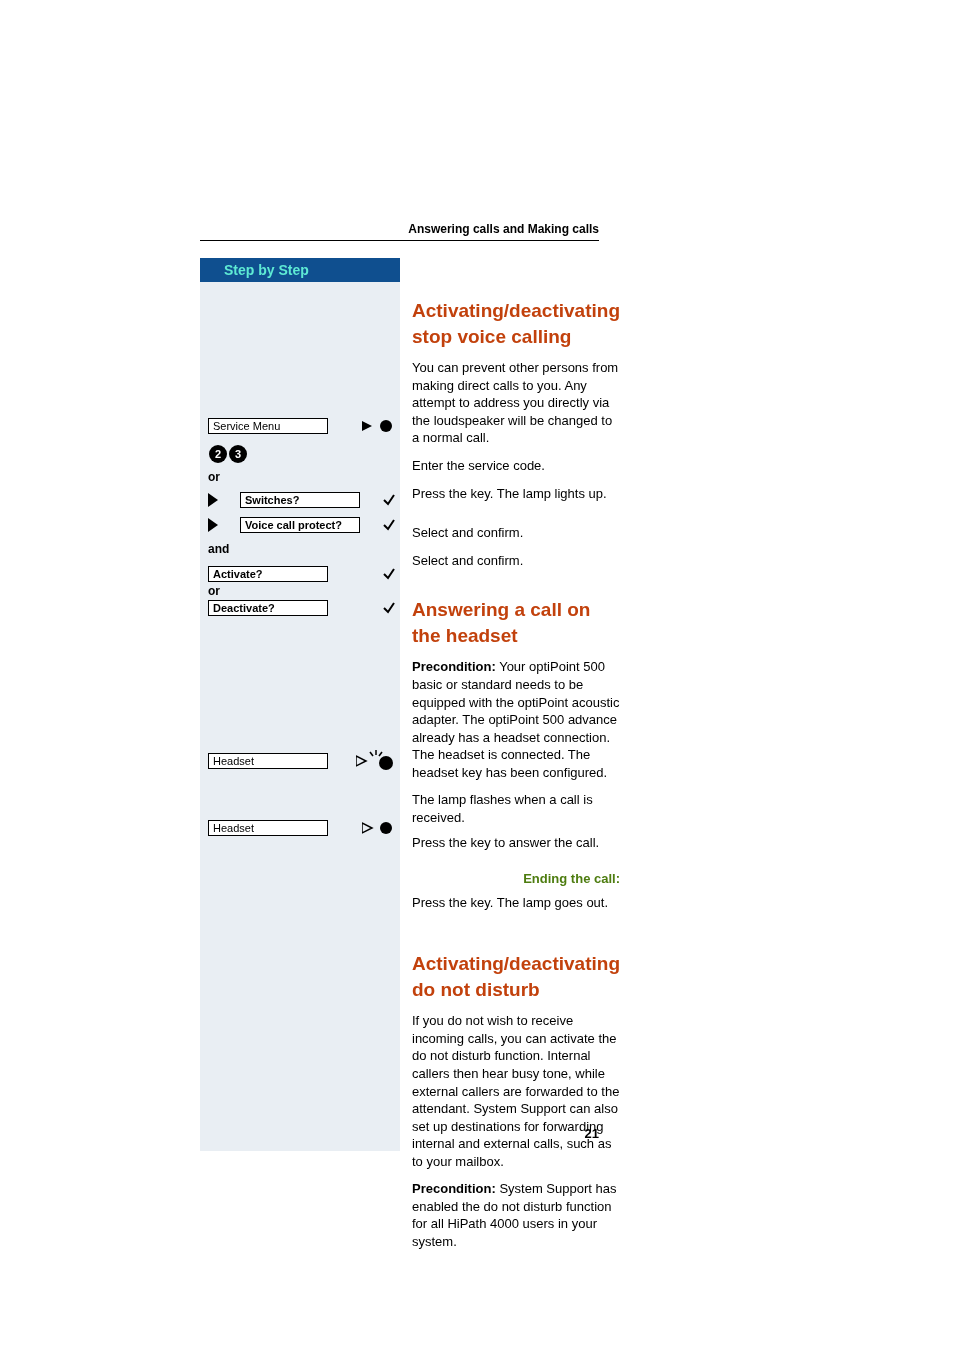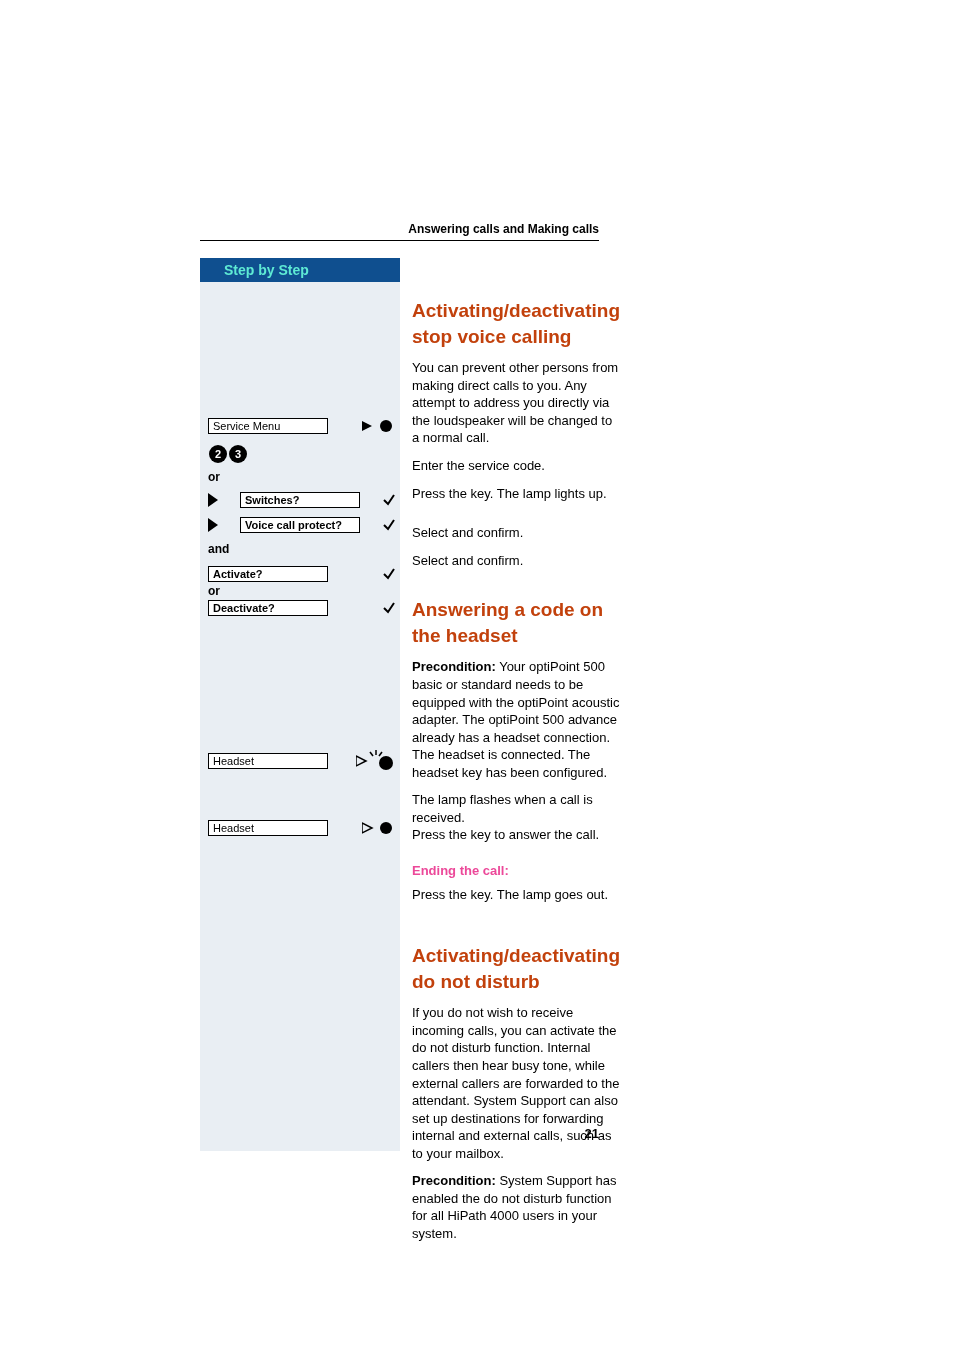--- a/index.html
+++ b/index.html
@@ -60,24 +60,25 @@
     line-height: 1.35;
   }
   h2.section {
     color: #c2410c;
     font-size: 19px;
     font-weight: bold;
     margin: 40px 0 10px 0;
   }
   h2.section.first { margin-top: 40px; }
   h3.subsection {
-    color: #ec4899;
+    color: #4d7c0f;
     font-size: 13px;
     font-weight: bold;
     margin: 18px 0 6px 0;
+    text-align: right;
   }
   p { margin: 0 0 10px 0; }
   .precond { font-weight: bold; }
 
   
   .side-row {
     position: absolute;
     right: 4px;
     left: 8px;
     display: flex;
@@ -206,25 +207,25 @@
 
     <div class="main">
 
       <h2 class="section first">Activating/deactivating stop voice calling</h2>
       <p>You can prevent other persons from making direct calls to you. Any attempt to address you directly via the loudspeaker will be changed to a normal call.</p>
       <p>Enter the service code.</p>
       <p>Press the key. The lamp lights up.</p>
       <p style="margin-top:22px">Select and confirm.</p>
       <p>Select and confirm.</p>
 
-      <h2 class="section" style="margin-top:28px">Answering a code on the headset</h2>
+      <h2 class="section" style="margin-top:28px">Answering a call on the headset</h2>
       <p>
         <span class="precond">Precondition:</span><span> Your optiPoint 500 basic or standard needs to be equipped with the optiPoint acoustic adapter. The optiPoint 500 advance already has a headset connection. The headset is connected. The headset key has been configured.</span>
       </p>
-      <p style="margin-bottom:0">The lamp flashes when a call is received.</p>
+      <p style="margin-bottom:8px">The lamp flashes when a call is received.</p>
       <p>Press the key to answer the call.</p>
       <h3 class="subsection">Ending the call:</h3>
       <p>Press the key. The lamp goes out.</p>
 
       <h2 class="section">Activating/deactivating do not disturb</h2>
       <p>If you do not wish to receive incoming calls, you can activate the do not disturb function. Internal callers then hear busy tone, while external callers are forwarded to the attendant. System Support can also set up destinations for forwarding internal and external calls, such as to your mailbox.</p>
       <p>
         <span class="precond">Precondition:</span><span> System Support has enabled the do not disturb function for all HiPath 4000 users in your system.</span>
       </p>
 

